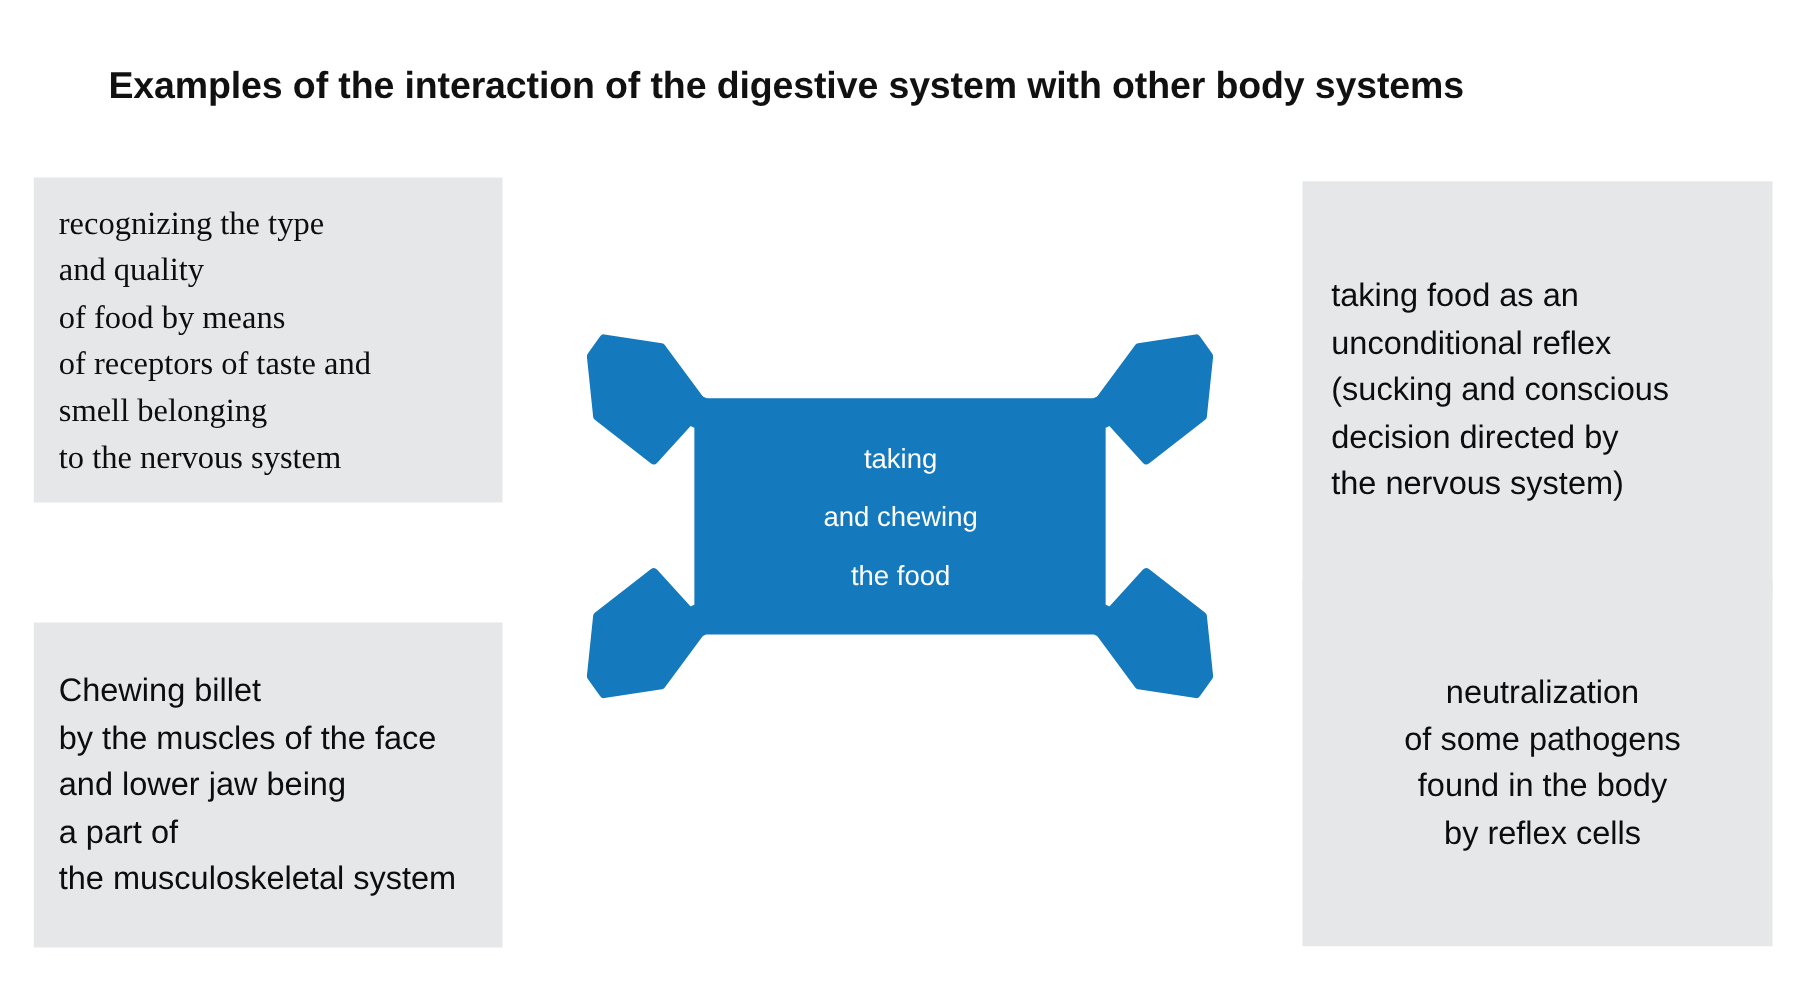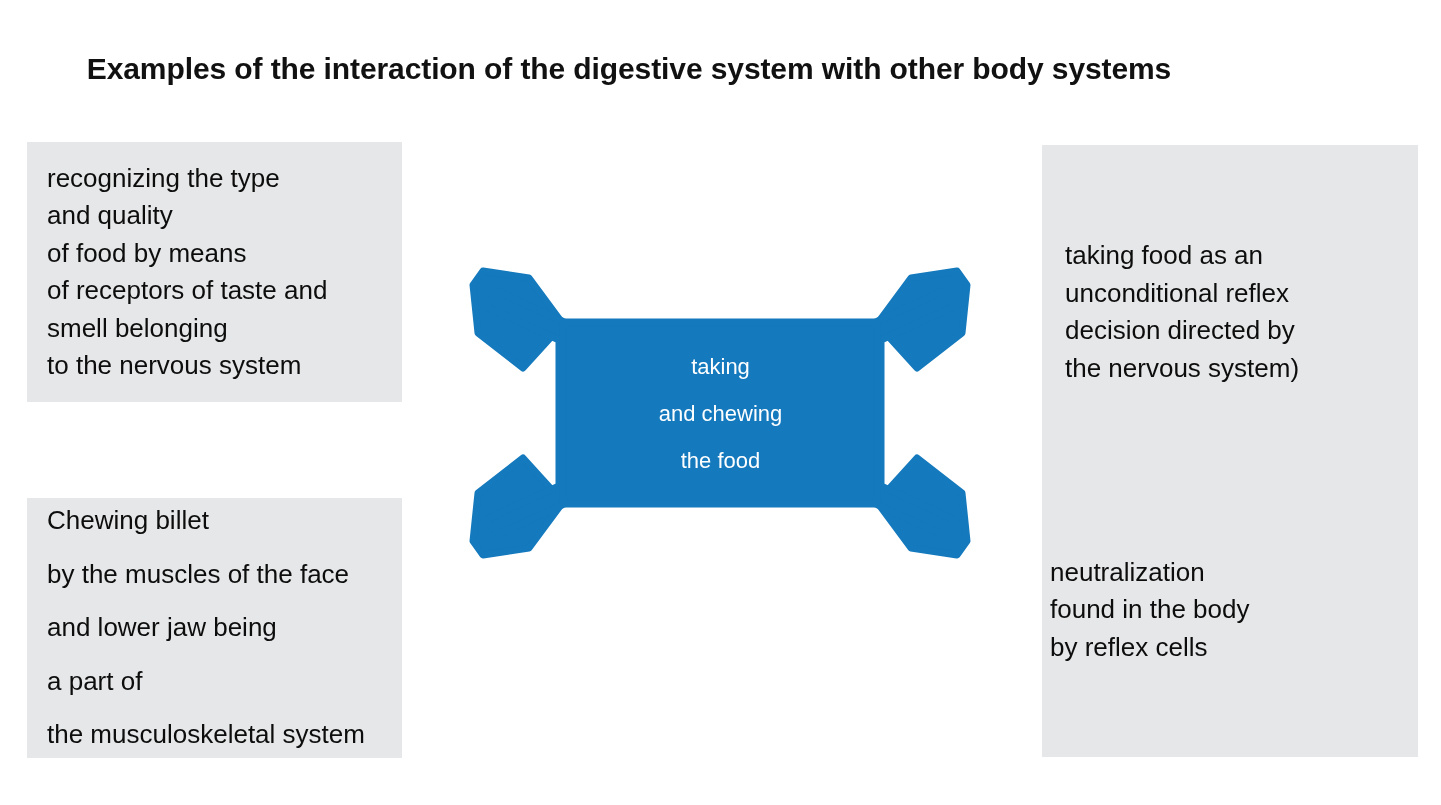--- a/index.html
+++ b/index.html
@@ -50,42 +50,43 @@
     color: #0d0d0d;
     white-space: nowrap;
   }
 
   #panel-top-left {
     left: 27px;
     top: 142px;
     width: 375px;
     height: 260px;
     padding-left: 20px;
+    font-family: Liberation Serif, serif;
   }
   #panel-bottom-left {
     left: 27px;
     top: 498px;
     width: 375px;
     height: 260px;
     padding-left: 20px;
-    gap: 16px;
   }
   #panel-top-right {
     left: 1042px;
     top: 145px;
     width: 376px;
     height: 334px;
     padding-left: 23px;
   }
   #panel-bottom-right {
     left: 1042px;
     top: 463px;
     width: 376px;
     height: 294px;
     padding-left: 8px;
+    text-align: center;
   }
 
   
   #center-arrow {
     position: absolute;
     left: 455px;
     top: 258px;
     width: 530px;
     height: 310px;
   }
@@ -134,26 +135,28 @@
     <div class="line">Chewing billet</div>
     <div class="line">by the muscles of the face</div>
     <div class="line">and lower jaw being</div>
     <div class="line">a part of</div>
     <div class="line">the musculoskeletal system</div>
   </div>
 
   <div class="panel" id="panel-top-right">
     <div class="line">taking food as an</div>
     <div class="line">unconditional reflex</div>
+    <div class="line">(sucking and conscious</div>
     <div class="line">decision directed by</div>
     <div class="line">the nervous system)</div>
   </div>
 
   <div class="panel" id="panel-bottom-right">
     <div class="line">neutralization</div>
+    <div class="line">of some pathogens</div>
     <div class="line">found in the body</div>
     <div class="line">by reflex cells</div>
   </div>
 
   <div id="center-arrow">
     <svg viewBox="0 0 530 310" xmlns="http://www.w3.org/2000/svg">
       <g fill="#1479bd" stroke="#1479bd" stroke-width="7" stroke-linejoin="round">
 
         <path d="
           M 108 66

